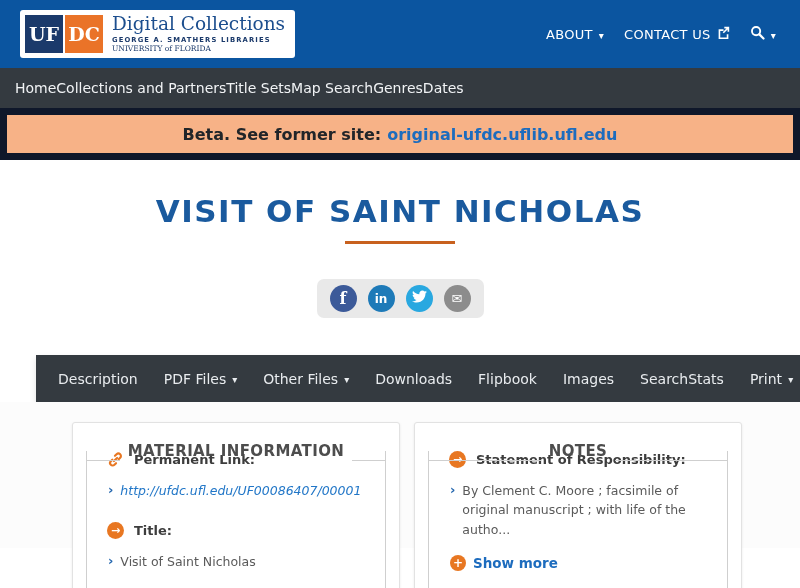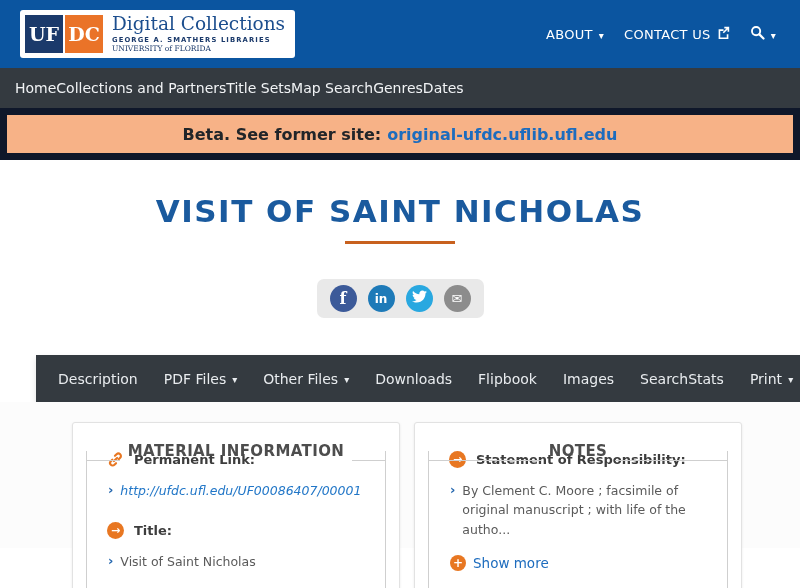--- a/index.html
+++ b/index.html
@@ -60,21 +60,21 @@
 
   .field-label-row { display:flex; align-items:center; gap:10px; margin-top:22px;margin-left:9px; }
   .field-label { font-size:13px; font-weight:bold; color:#3d3d3d; }
   .circle-icon { width:17px; height:17px; border-radius:50%; background:#e87722; color:#fff; display:flex; align-items:center; justify-content:center; font-size:11px; font-weight:bold; flex:0 0 17px; }
   .chain-icon { width:17px; display:flex; align-items:center; justify-content:center; flex:0 0 17px; }
   .field-value-row { display:flex; gap:7px; margin:13px 0 0 10px; font-size:12.5px; color:#5a5a5a; line-height:1.55; }
   .chev { color:#2265ae; font-weight:bold; font-size:13px; line-height:1.4; }
   .value-link { color:#2176c7; font-style:italic; cursor:pointer; }
   .show-more-row { display:flex; align-items:center; gap:7px; margin:16px 0 0 10px; cursor:pointer; }
   .plus-icon { width:16px; height:16px; border-radius:50%; background:#e87722; color:#fff; display:flex; align-items:center; justify-content:center; font-size:12px; font-weight:bold; }
-  .show-more-label { color:#1d6cbe; font-size:13.5px; font-weight:normal; }
+  .show-more-label { color:#1d6cbe; font-size:13.5px; font-weight:bold; }
 </style>
 </head>
 <body>
 
 <div class="page">
 
   <div class="top-header">
     <div class="logo-box">
       <div class="uf-sq">UF</div>
       <div class="dc-sq">DC</div>

